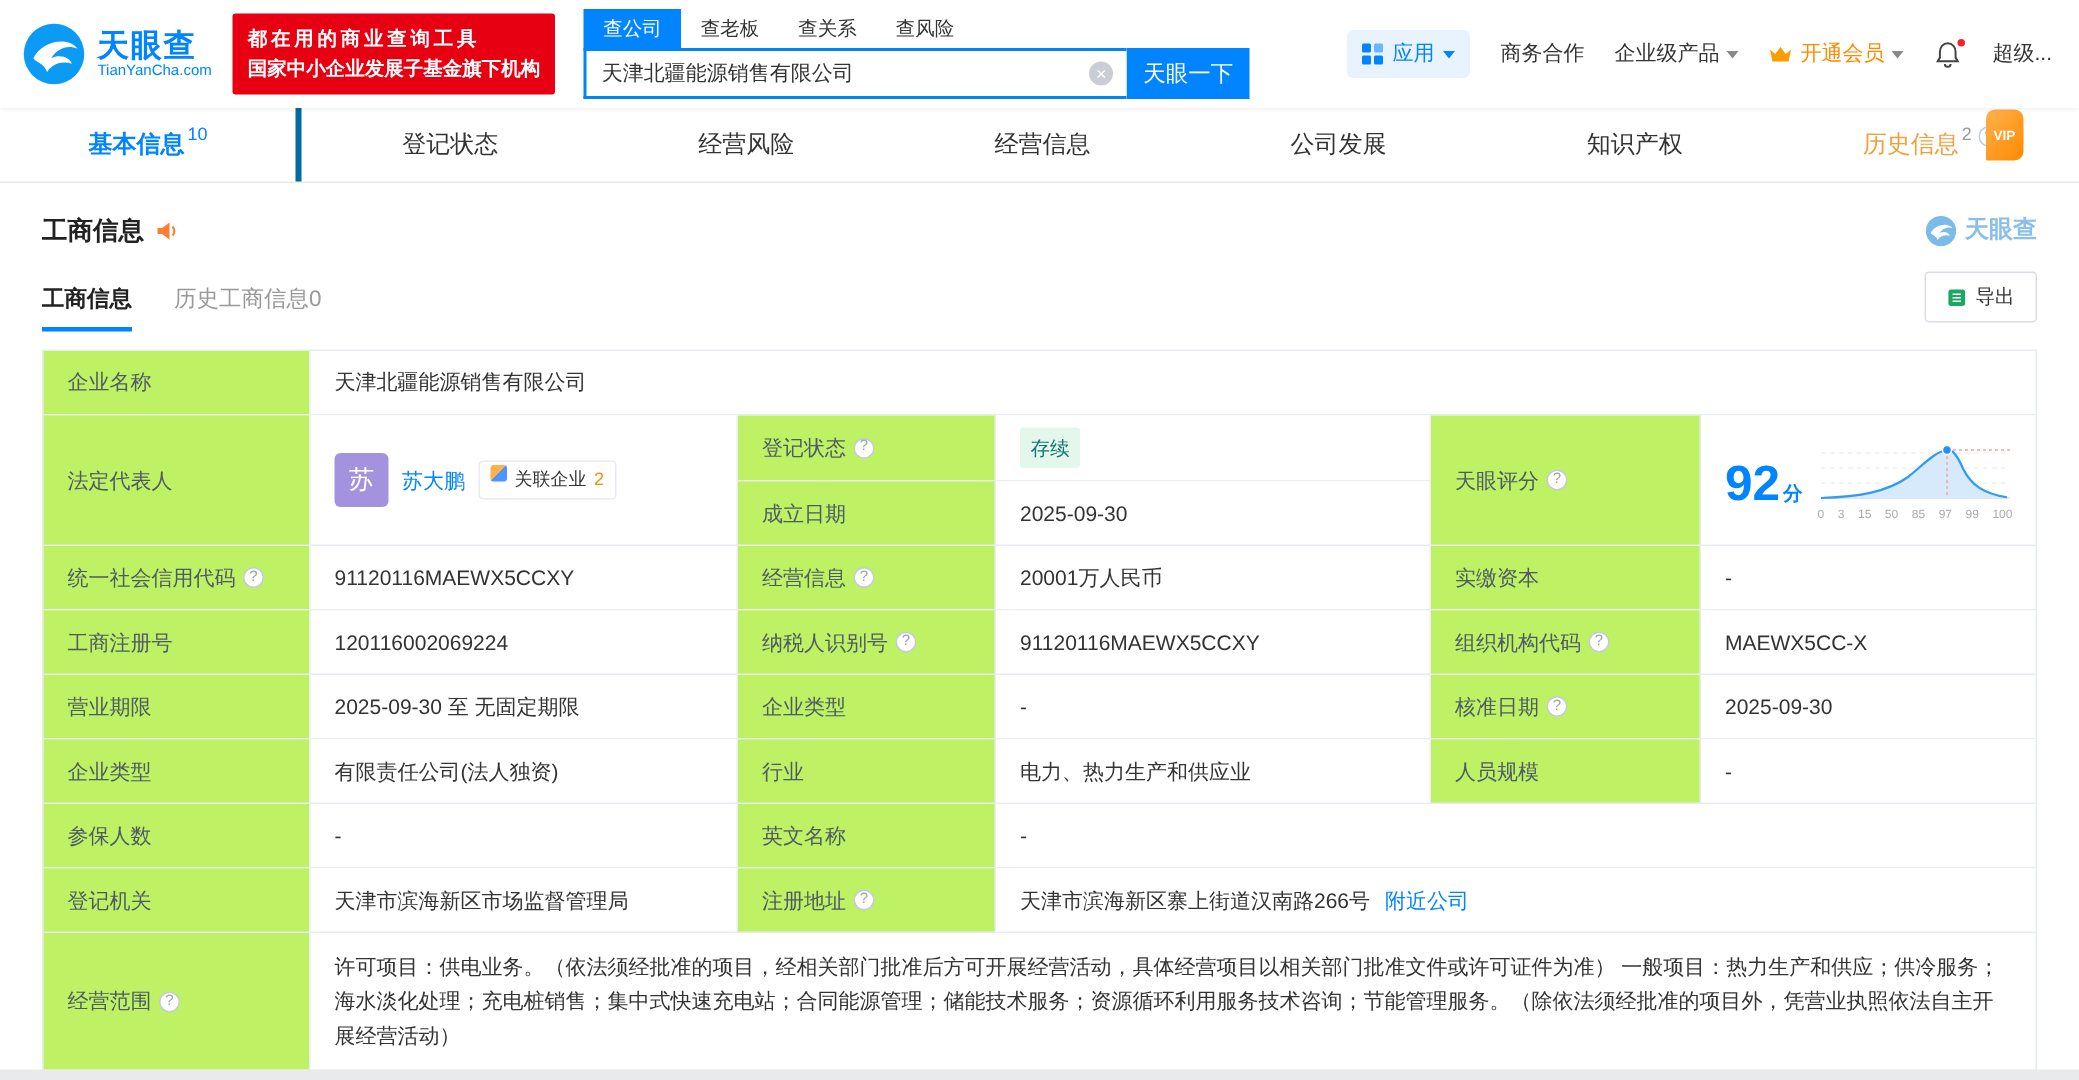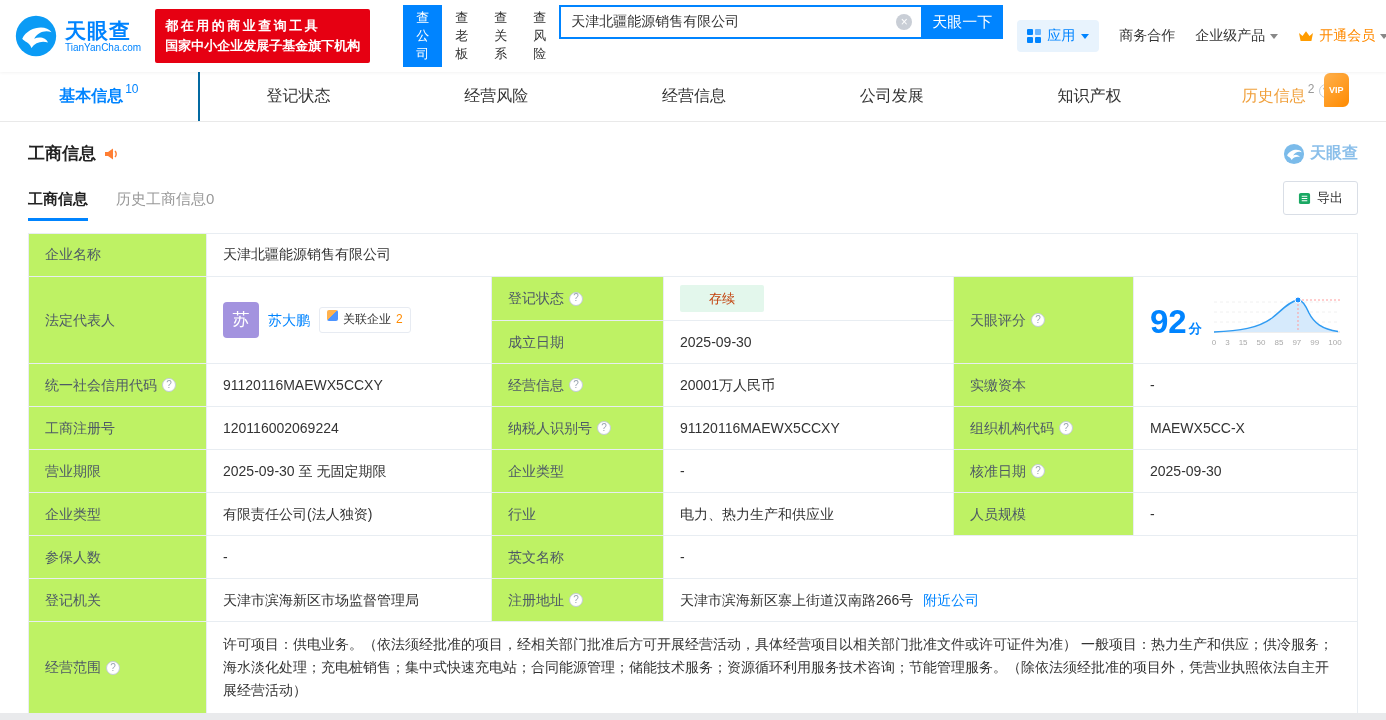--- a/index.html
+++ b/index.html
@@ -10,21 +10,21 @@
   
   .topbar { height:72px; display:flex; align-items:center; gap:14px; padding:0 14px;
     background:#fff; box-shadow:0 1px 3px rgba(0,0,0,.05); position:relative; z-index:3; }
   .logo { display:flex; align-items:center; gap:7px; cursor:pointer; }
   .logo-texts { display:flex; flex-direction:column; line-height:1.1; }
   .logo-brand { font-size:21px; font-weight:bold; color:#0084ff; letter-spacing:1px; }
   .logo-domain { font-size:10px; color:#0084ff; }
   .promo { background:#e60012; color:#fff; padding:7px 10px; border-radius:2px;
     font-size:13px; font-weight:bold; line-height:1.55; white-space:nowrap; }
   .promo-l1 { letter-spacing:2.5px; }
-  .search-wrap { margin-left:19px; display:flex; flex-direction:row; }
+  .search-wrap { margin-left:5px; display:flex; flex-direction:column; }
   .search-tabs { display:flex; font-size:13px; }
   .stab { padding:4px 13px; cursor:pointer; color:#333; }
   .stab.active { background:#0084ff; color:#fff; }
   .search-bar { display:flex; height:34px; }
   .input-wrap { position:relative; width:362px; }
   .input-wrap input { width:100%; height:34px; border:2px solid #0084ff; border-right:none;
     padding:0 30px 0 10px; font-size:14px; outline:none; color:#333;
     font-family:"Liberation Sans","DejaVu Sans",sans-serif; }
   .clear-ico { position:absolute; right:9px; top:9px; width:16px; height:16px; border-radius:50%;
     background:#c9ced6; color:#fff; font-size:12px; line-height:16px; text-align:center; cursor:pointer; }
@@ -43,21 +43,21 @@
   .menu-item { cursor:pointer; color:#333; display:flex; align-items:center; gap:5px; }
   .menu-item.vip { color:#ff8a00; }
   .bell-wrap { position:relative; cursor:pointer; display:flex; }
   .bell-dot { position:absolute; top:-2px; right:-3px; width:7px; height:7px; border-radius:50%;
     background:#f5222d; border:1px solid #fff; }
 
   
   .main-tabs { height:50px; display:flex; border-bottom:1px solid #e9e9e9; background:#fff; }
   .mtab { flex:1; display:flex; align-items:center; justify-content:center; font-size:16px;
     color:#333; cursor:pointer; position:relative; }
-  .mtab.active { color:#0084ff; font-weight:bold; border-right:2px solid #0369a1; }
+  .mtab.active { color:#0084ff; font-weight:bold; border-right:4px solid #0369a1; }
   .mtab-inner { position:relative; display:flex; align-items:flex-start; gap:2px; }
   .mtab-count { font-size:12px; font-weight:normal; transform:translateY(-4px); }
   .mtab.active .mtab-count { color:#0084ff; }
   .mtab.history { color:#f0a03c; }
   .mtab.history .mtab-count { color:#999; }
   .vip-badge { position:absolute; top:-13px; right:-16px; background:linear-gradient(135deg,#ffb14d,#ff8a00);
     color:#fff; font-size:9px; font-weight:bold; padding:12px 5px; border-radius:6px 6px 6px 1px; }
   .q { display:inline-flex; width:14px; height:14px; border:1px solid #c3ccd6; border-radius:50%;
     color:#9aa5b1; font-size:10px; align-items:center; justify-content:center; margin-left:5px;
     flex:none; cursor:pointer; background:#fff; }
@@ -80,21 +80,21 @@
   
   .biz-table { margin-top:12px; display:grid;
     grid-template-columns:178px 285px 172px 290px 180px 1fr;
     grid-template-rows:repeat(9,minmax(43px,auto)) minmax(92px,auto);
     border-top:1px solid #e8edf2; border-left:1px solid #e8edf2; }
   .cell { border-right:1px solid #e8edf2; border-bottom:1px solid #e8edf2;
     padding:8px 16px; display:flex; align-items:center; font-size:14px; line-height:1.65; }
   .cell.lab { background:#bef264; color:#4e5a66; }
   .cell.val { background:#fff; color:#333; }
   .cell.wrap { flex-wrap:wrap; }
-  .status-badge { background:#e3f7ec; color:#c2410c; font-size:13px; padding:3px 29px; border-radius:2px; }
+  .status-badge { background:#e3f7ec; color:#0f766e; font-size:13px; padding:3px 7px; border-radius:2px; }
   .avatar { width:36px; height:36px; border-radius:4px; background:#a393df; color:#fff; font-size:17px;
     display:flex; align-items:center; justify-content:center; cursor:pointer; flex:none; }
   .blue-link { color:#0084ff; cursor:pointer; text-decoration:none; }
   .rep { gap:9px; }
   .rel-tag { display:inline-flex; align-items:flex-start; gap:5px; border:1px solid #e7ebf2; border-radius:3px;
     padding:2px 7px; font-size:12px; color:#333; cursor:pointer; background:#fff; }
   .rel-ico { width:11px; height:11px; border-radius:2px;
     background:linear-gradient(135deg,#ffb14d 50%,#4d94ff 50%); }
   .rel-count { color:#ff8a00; }
   .score-cell { gap:10px; padding:6px 10px 4px 16px; }

